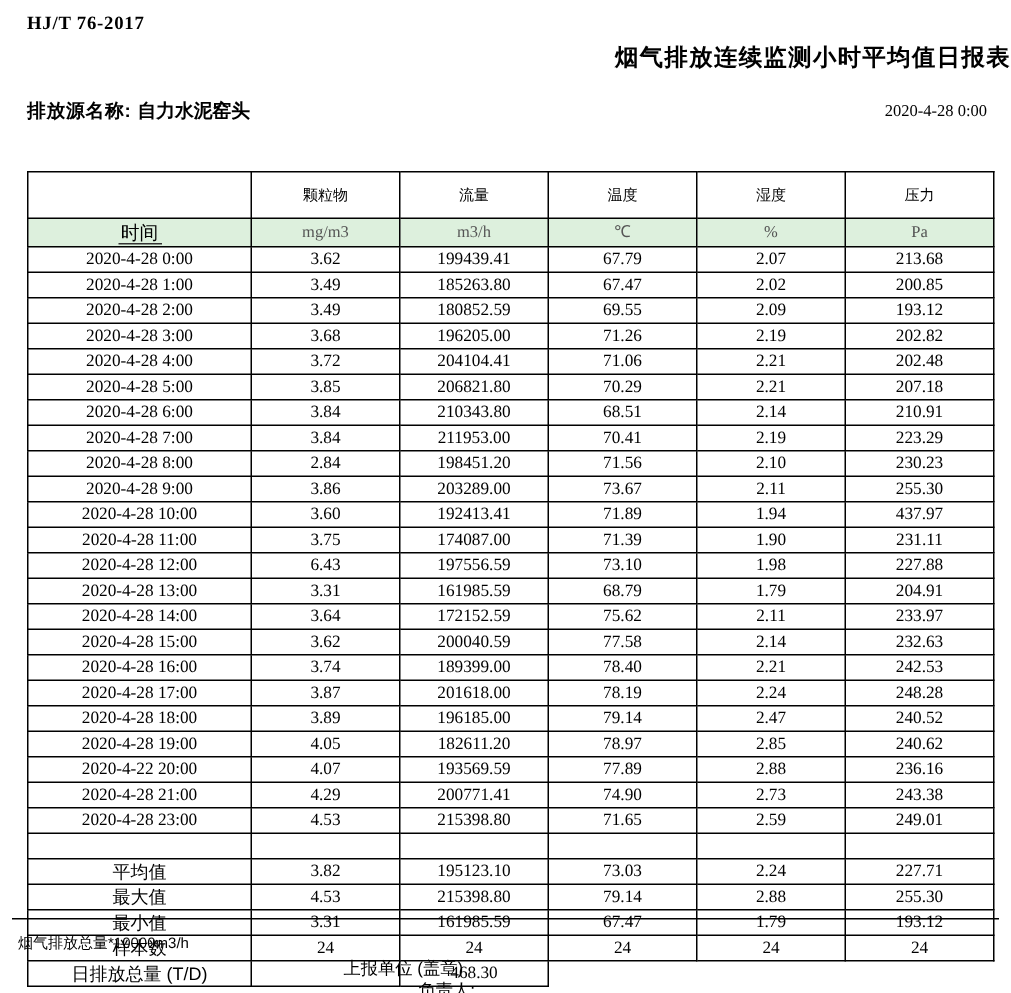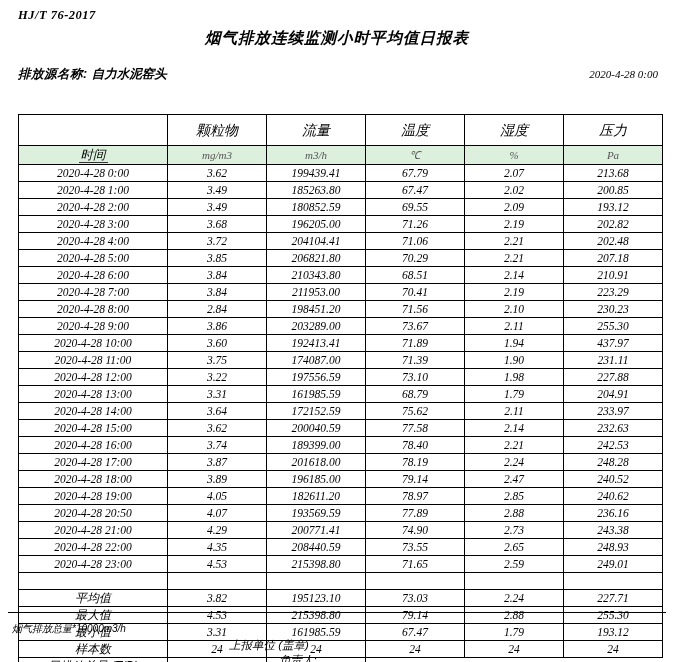--- a/index.html
+++ b/index.html
@@ -13,37 +13,36 @@
     font-family: "Liberation Sans", sans-serif;
     color: #000000;
     position: relative;
     overflow: hidden;
   }
   .page {
     width: 674px;
     height: 535px;
     position: relative;
     box-sizing: border-box;
-    font-style: italic;
   }
   .std-code {
     position: absolute;
     left: 18px;
     top: 8px;
     font-size: 12.5px;
     font-weight: bold;
     letter-spacing: 0.5px;
     font-family: "Liberation Serif", serif;
   }
   .doc-title {
     position: absolute;
     left: 0;
     right: 0;
     top: 28px;
-    text-align: center;
+    text-align: right;
     font-size: 15.5px;
     font-weight: bold;
     letter-spacing: 1px;
   }
   .subhead {
     position: absolute;
     left: 18px;
     top: 66px;
     font-size: 12.5px;
     font-weight: bold;
@@ -77,21 +76,21 @@
     text-align: center;
     font-size: 11.5px;
     padding: 0;
     line-height: 15px;
     background: #ffffff;
   }
   td.c0 { width: 148px; }
   td.c1, td.c2, td.c3, td.c4, td.c5 { width: 98px; }
   tr.head td {
     height: 30px;
-    font-size: 14px;
+    font-size: 10px;
     font-weight: normal;
     font-family: "Liberation Sans", sans-serif;
   }
   tr.units td {
     background: #ddf0dd;
     height: 18px;
     font-size: 11px;
     color: #555555;
   }
   tr.units td.c0 {
@@ -281,21 +280,21 @@
         <tr class="data">
           <td class="c0">2020-4-28 11:00</td>
           <td class="c1">3.75</td>
           <td class="c2">174087.00</td>
           <td class="c3">71.39</td>
           <td class="c4">1.90</td>
           <td class="c5">231.11</td>
         </tr>
         <tr class="data">
           <td class="c0">2020-4-28 12:00</td>
-          <td class="c1">3.22</td>
+          <td class="c1">6.43</td>
           <td class="c2">197556.59</td>
           <td class="c3">73.10</td>
           <td class="c4">1.98</td>
           <td class="c5">227.88</td>
         </tr>
         <tr class="data">
           <td class="c0">2020-4-28 13:00</td>
           <td class="c1">3.31</td>
           <td class="c2">161985.59</td>
           <td class="c3">68.79</td>
@@ -344,42 +343,34 @@
         </tr>
         <tr class="data">
           <td class="c0">2020-4-28 19:00</td>
           <td class="c1">4.05</td>
           <td class="c2">182611.20</td>
           <td class="c3">78.97</td>
           <td class="c4">2.85</td>
           <td class="c5">240.62</td>
         </tr>
         <tr class="data">
-          <td class="c0">2020-4-28 20:50</td>
+          <td class="c0">2020-4-22 20:00</td>
           <td class="c1">4.07</td>
           <td class="c2">193569.59</td>
           <td class="c3">77.89</td>
           <td class="c4">2.88</td>
           <td class="c5">236.16</td>
         </tr>
         <tr class="data">
           <td class="c0">2020-4-28 21:00</td>
           <td class="c1">4.29</td>
           <td class="c2">200771.41</td>
           <td class="c3">74.90</td>
           <td class="c4">2.73</td>
           <td class="c5">243.38</td>
-        </tr>
-        <tr class="data">
-          <td class="c0">2020-4-28 22:00</td>
-          <td class="c1">4.35</td>
-          <td class="c2">208440.59</td>
-          <td class="c3">73.55</td>
-          <td class="c4">2.65</td>
-          <td class="c5">248.93</td>
         </tr>
         <tr class="data">
           <td class="c0">2020-4-28 23:00</td>
           <td class="c1">4.53</td>
           <td class="c2">215398.80</td>
           <td class="c3">71.65</td>
           <td class="c4">2.59</td>
           <td class="c5">249.01</td>
         </tr>
         <tr class="blank">

